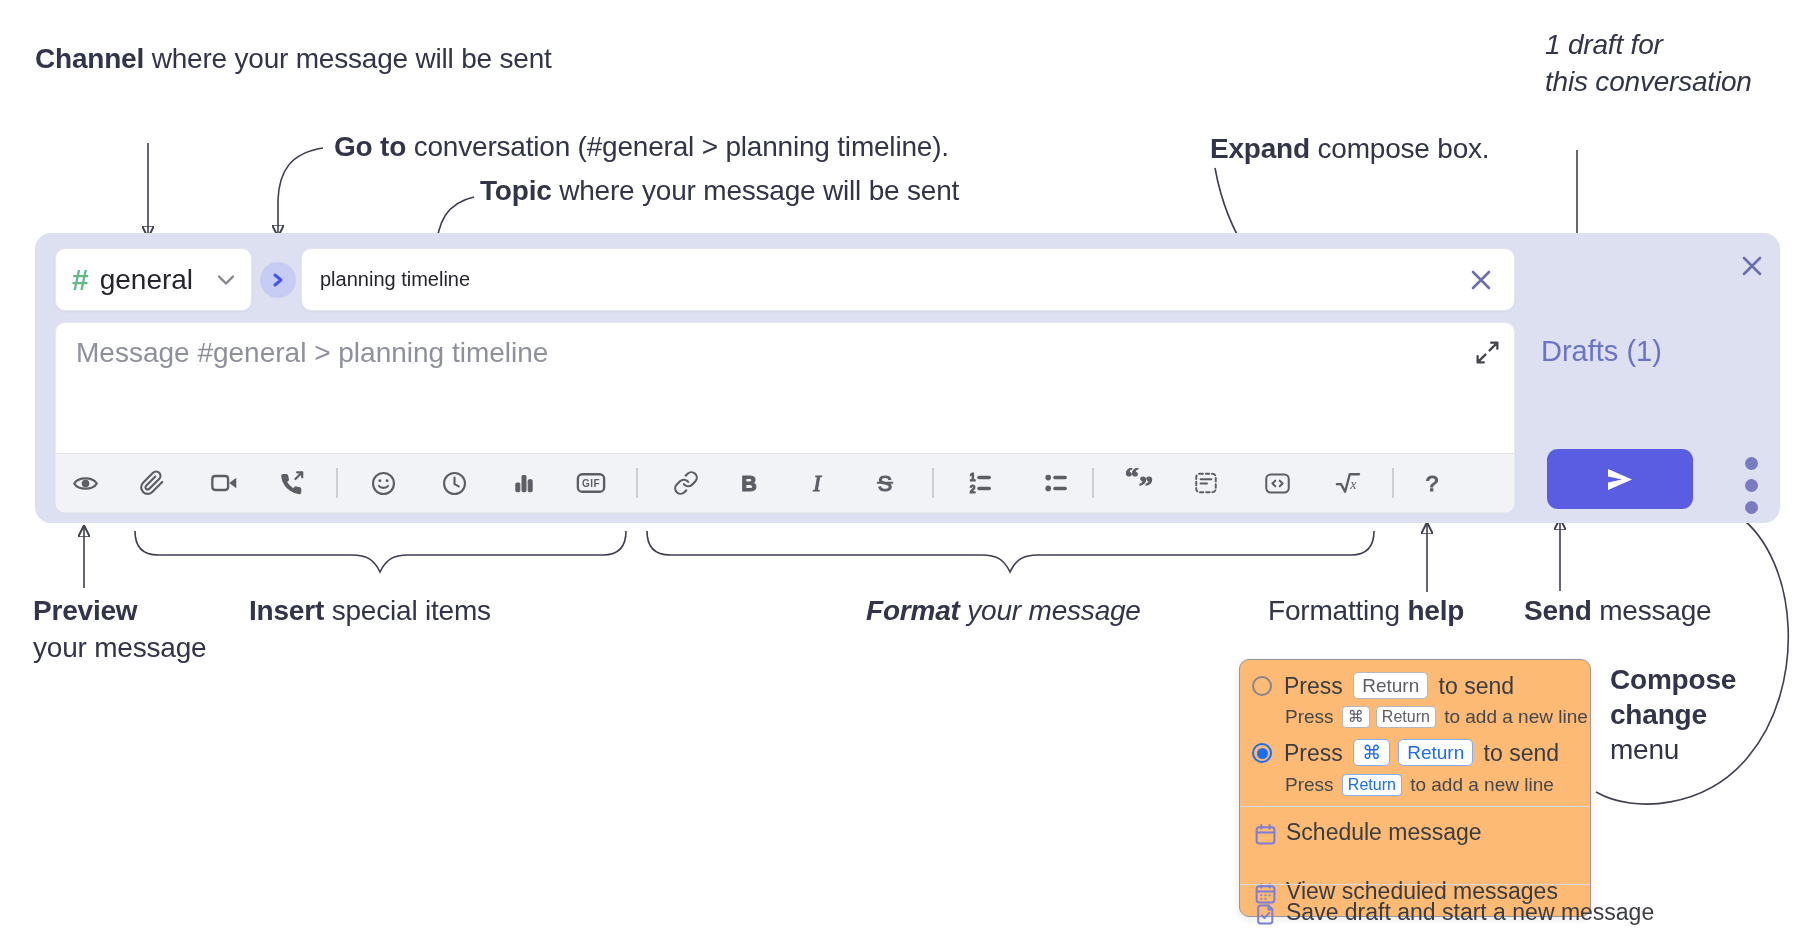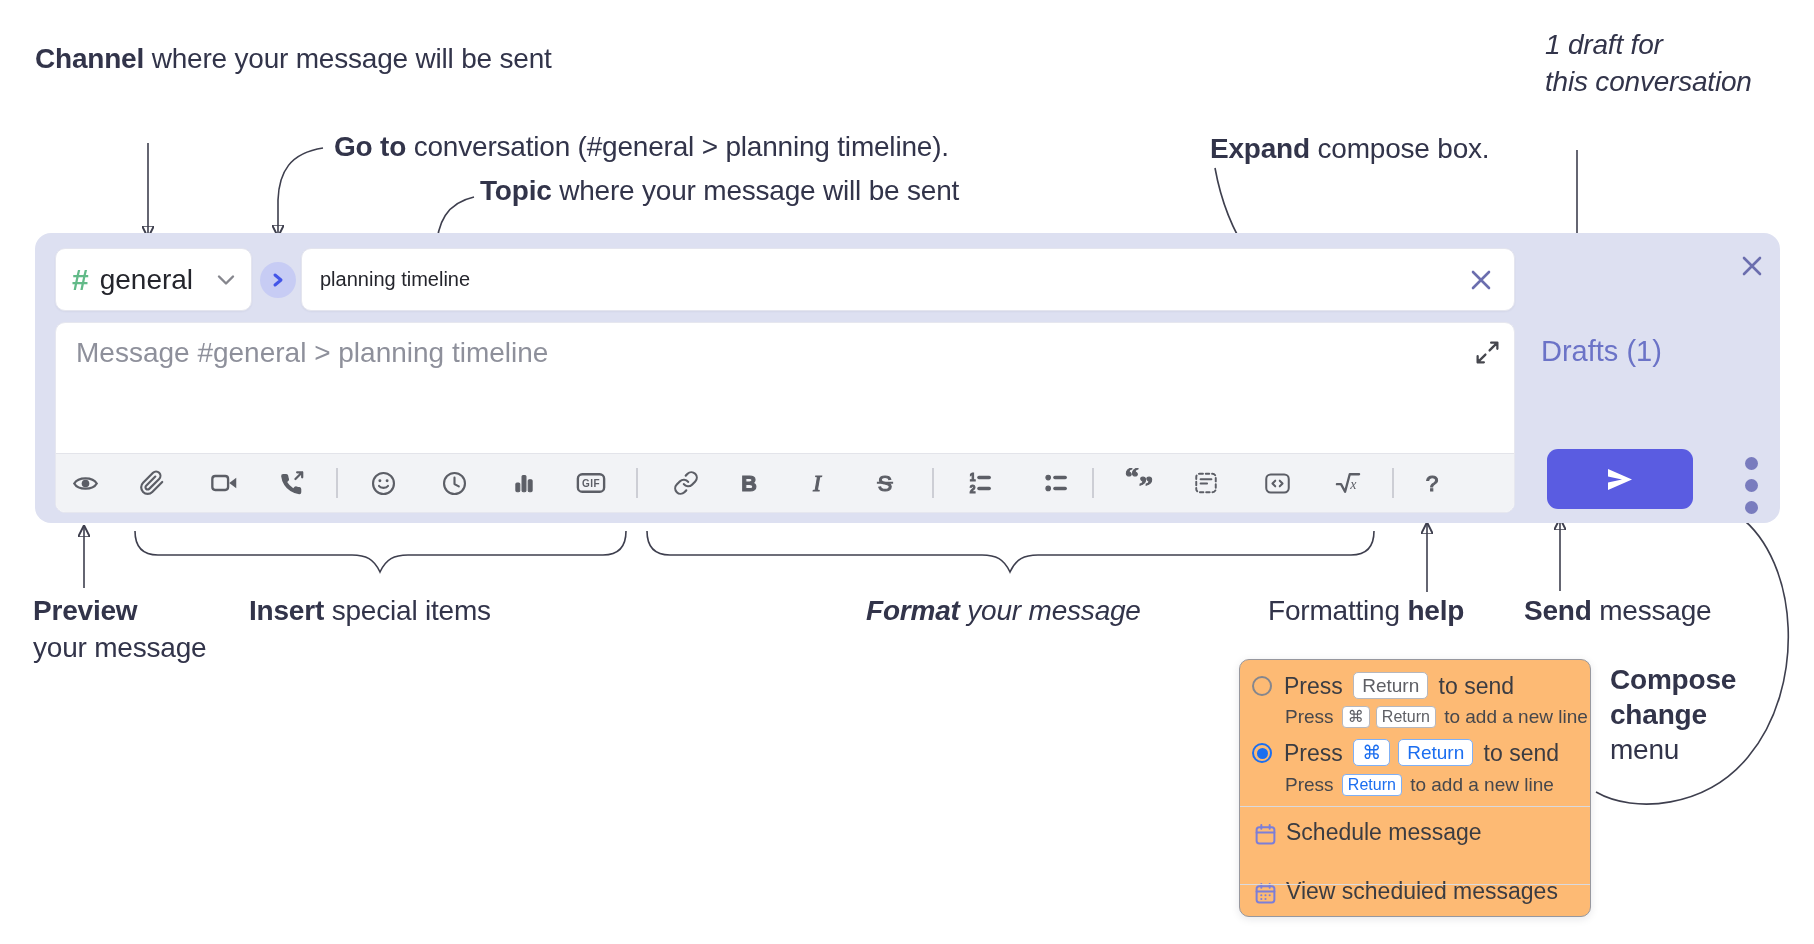--- a/index.html
+++ b/index.html
@@ -367,15 +367,23 @@
           <circle cx="11" cy="12.7" r="1" fill="#7b7ed8" stroke="none"></circle>
           <circle cx="15" cy="12.7" r="1" fill="#7b7ed8" stroke="none"></circle>
         <circle cx="7" cy="16.2" r="1" fill="#7b7ed8" stroke="none"></circle>
           <circle cx="11" cy="16.2" r="1" fill="#7b7ed8" stroke="none"></circle>
       </svg>
       <span>View scheduled messages</span>
     </div>
 
     <div class="mdivider" style="top:224px;"></div>
 
+    <div class="mitem" style="top:230px;height:36px;">
+      <svg width="23" height="23" viewBox="0 0 22 22" fill="none" stroke="#7b7ed8" stroke-width="1.9" stroke-linecap="round" stroke-linejoin="round">
+        <path d="M6 2.5 h8 l3.5 3.5 V17.5 a2 2 0 0 1 -2 2 H6 a2 2 0 0 1 -2 -2 V4.5 a2 2 0 0 1 2 -2 Z"></path>
+        <path d="M13.8 2.5 V6.2 H17.5"></path>
+        <polyline points="7.5,12 10,14.5 14.5,9.5"></polyline>
+      </svg>
+      <span>Save draft and start a new message</span>
+    </div>
   </div>
 
 </div>
 
 </body></html>

